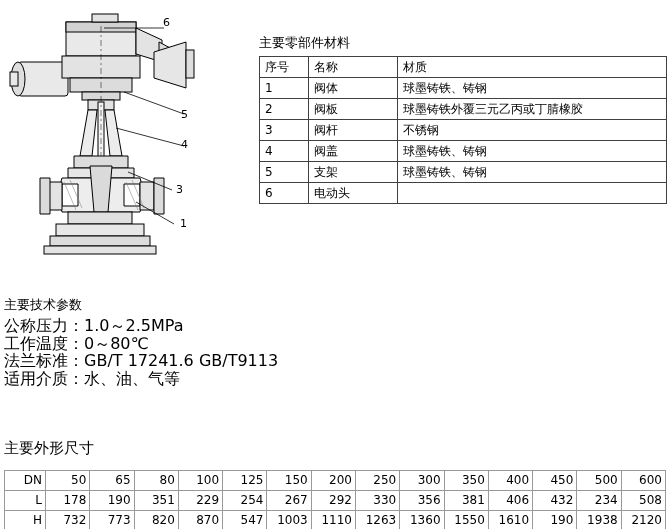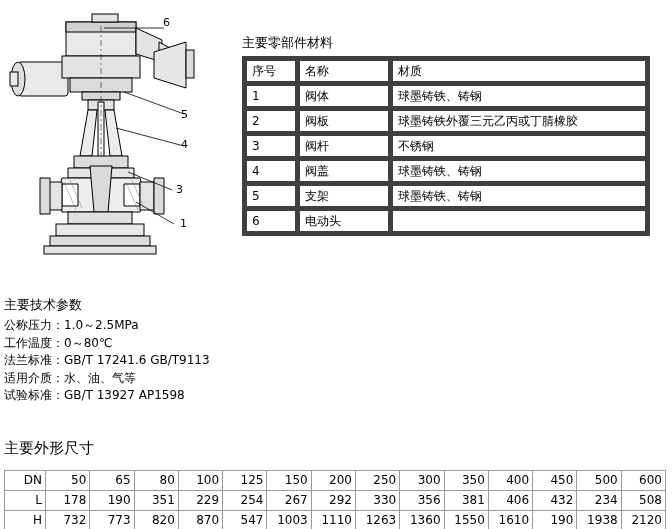--- a/index.html
+++ b/index.html
@@ -35,36 +35,36 @@
   .callout-label {
     position: absolute;
     font-size: 11px;
     font-family: "DejaVu Sans", "Liberation Sans", sans-serif;
     color: #000;
   }
 
   
   .materials-wrap {
     position: absolute;
-    left: 242px;
+    left: 259px;
     top: 34px;
     width: 408px;
   }
   .section-title {
     font-size: 13px;
     font-weight: normal;
     margin-bottom: 4px;
     color: #000;
   }
   table.grid {
     border-collapse: collapse;
     width: 100%;
   }
   table.grid td {
-    border: 5px solid #404040;
+    border: 1px solid #404040;
     padding: 2px 5px;
     font-size: 12px;
     line-height: 16px;
     vertical-align: middle;
     white-space: nowrap;
   }
   .mat-col-0 { width: 38px; }
   .mat-col-1 { width: 78px; }
 
   
@@ -72,21 +72,21 @@
     position: absolute;
     left: 4px;
     top: 296px;
     width: 250px;
   }
   .tech .title {
     font-size: 13px;
     margin-bottom: 3px;
   }
   .tech .line {
-    font-size: 12px;
+    font-size: 16px;
     line-height: 17.5px;
     white-space: nowrap;
   }
 
   
   .dims {
     position: absolute;
     left: 4px;
     top: 439px;
     width: 662px;
@@ -232,21 +232,20 @@
       </tbody>
     </table>
   </div>
 
   <div class="tech">
     <div class="title">主要技术参数</div>
     <div class="line">公称压力：1.0～2.5MPa</div>
     <div class="line">工作温度：0～80℃</div>
     <div class="line">法兰标准：GB/T 17241.6 GB/T9113</div>
     <div class="line">适用介质：水、油、气等</div>
-    <div class="line">试验标准：GB/T 13927 AP1598</div>
   </div>
 
   <div class="dims">
     <div class="title">主要外形尺寸</div>
     <table class="dimgrid">
       <tbody>
         <tr>
           <td class="rowhead">DN</td>
           <td>50</td>
           <td>65</td>

